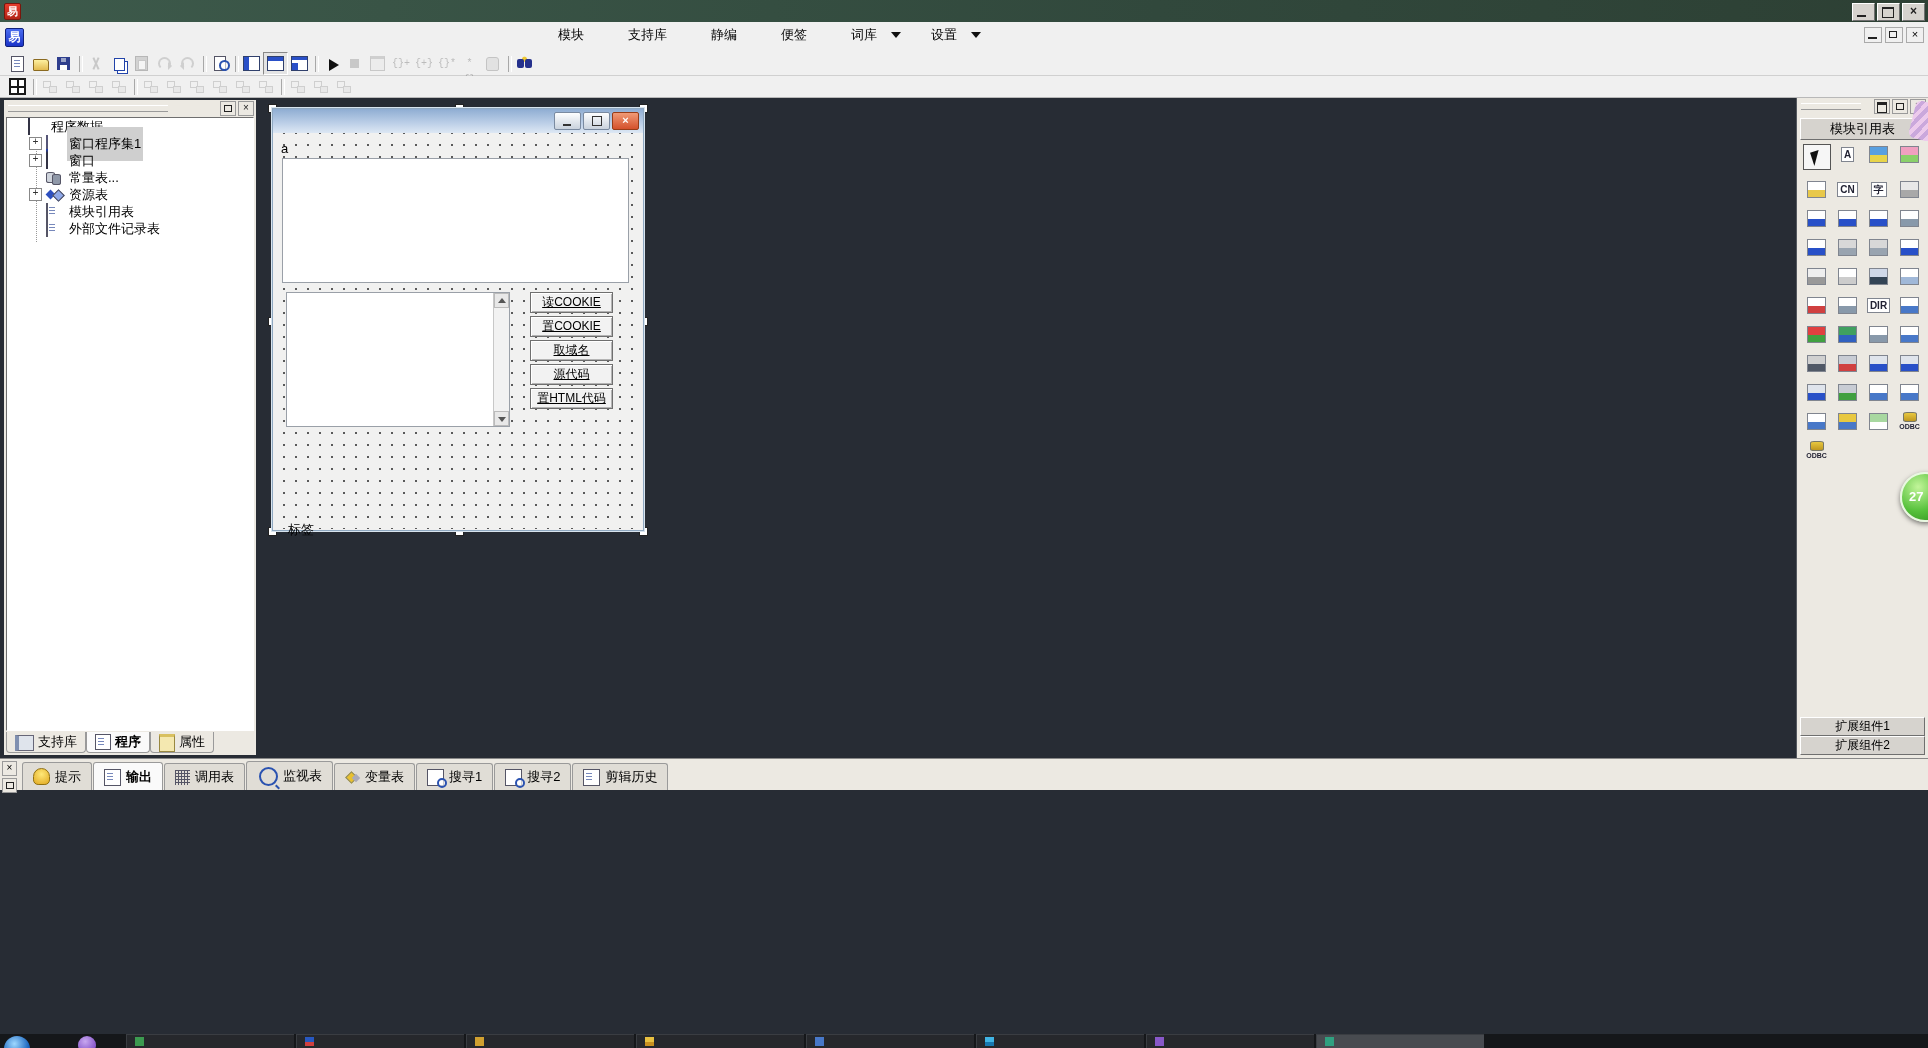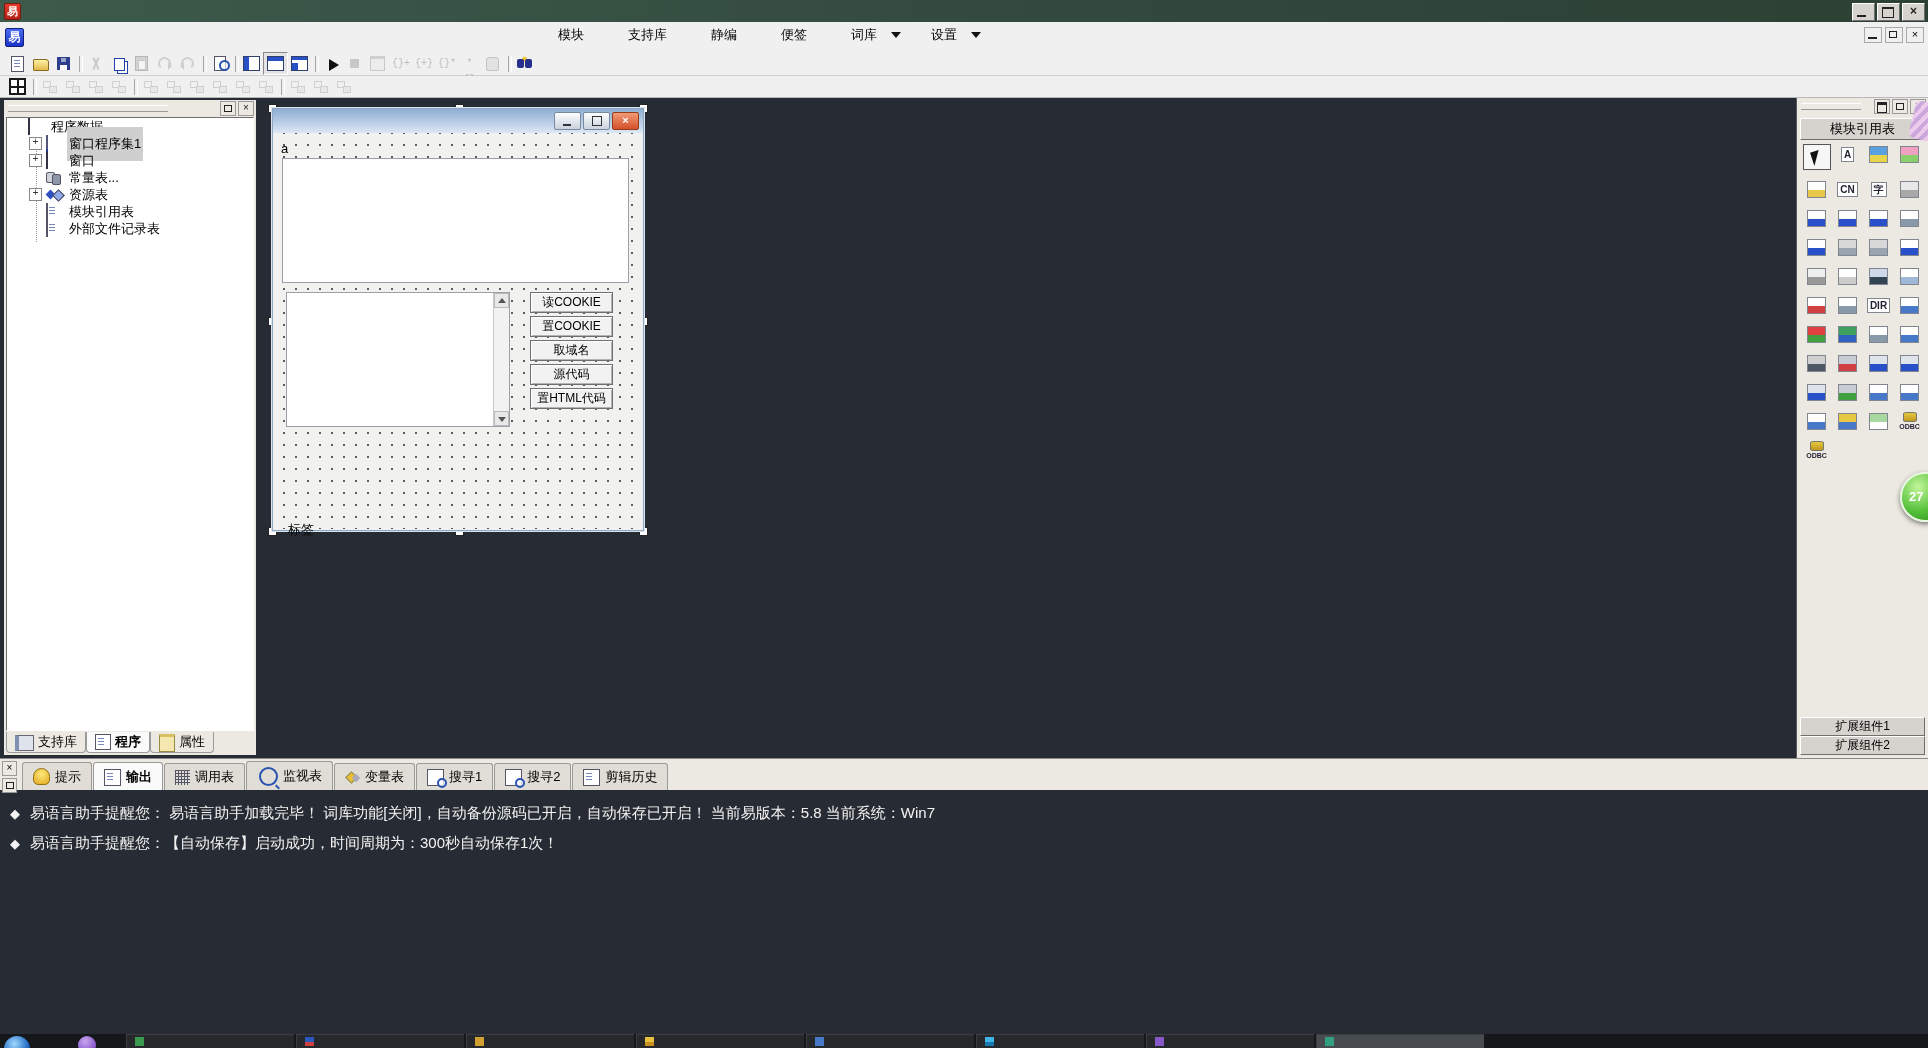--- a/index.html
+++ b/index.html
@@ -154,21 +154,21 @@
   #boxA{position:absolute;left:8px;top:25px;width:345px;height:123px;background:#fff;border:1px solid #9aa0a8;}
   #boxB{position:absolute;left:12px;top:159px;width:222px;height:133px;background:#fff;border:1px solid #9aa0a8;}
   #boxB .vscroll{position:absolute;right:0;top:0;bottom:0;width:15px;background:#f2f2f2;border-left:1px solid #c8c8c8;}
   .sarr{position:absolute;left:0;width:15px;height:15px;background:#e8e8e8;border:1px solid #bbb;box-sizing:border-box;}
   .sarr.up{top:0;}
   .sarr.down{bottom:0;}
   .sarr::before{content:"";position:absolute;left:3px;width:0;height:0;border-left:4px solid transparent;border-right:4px solid transparent;}
   .sarr.up::before{top:4px;border-bottom:5px solid #555;}
   .sarr.down::before{top:5px;border-top:5px solid #555;}
   #sidebtns{position:absolute;left:256px;top:159px;display:flex;flex-direction:column;gap:3px;}
-  .fbtn{font-family:inherit;background:#f2f2f2;border:1px solid #6f6f6f;box-shadow:inset 1px 1px 0 #fff,inset -1px -1px 0 #b4b4b4;font-size:12px;padding:0;}
+  .fbtn{font-family:inherit;background:#f2f2f2;border:1px solid #6f6f6f;box-shadow:inset 1px 1px 0 #fff,inset -1px -1px 0 #b4b4b4;font-size:12px;padding:0;text-decoration:underline;}
   #sidebtns .fbtn{width:83px;height:21px;}
   #navbtns{position:absolute;left:14px;top:335px;display:flex;gap:3px;}
   #navbtns .fbtn{width:45px;height:36px;font-size:13px;}
   #lbl-bottom{position:absolute;left:14px;top:388px;font-size:13px;}
 
   
   #output{left:0;top:758px;width:1928px;height:276px;background:#272c34;border-top:1px solid #888;}
   #otabrow{position:absolute;left:0;top:0;right:0;height:31px;background:#ece9e2;display:flex;align-items:flex-end;padding-left:22px;}
   #osidebtns{position:absolute;left:2px;top:2px;display:flex;flex-direction:column;gap:2px;}
   .osb{width:13px;height:13px;background:#ece9e2;border:1px solid #9a9a9a;font-size:10px;line-height:11px;text-align:center;position:relative;}
@@ -814,27 +814,20 @@
           <span>剪辑历史</span>
         </span>
 
     </div>
     <div id="osidebtns">
       <span class="osb"><span>×</span></span>
       <span class="osb">
           <span class="g-sq"></span>
         </span>
     </div>
-    <div id="omsgs">
-
-        <div class="omsg"><span class="bullet">◆</span><span>易语言助手提醒您： 易语言助手加载完毕！ 词库功能[关闭]，自动备份源码已开启，自动保存已开启！ 当前易版本：5.8  当前系统：Win7</span></div>
-
-        <div class="omsg"><span class="bullet">◆</span><span>易语言助手提醒您：【自动保存】启动成功，时间周期为：300秒自动保存1次！</span></div>
-
-    </div>
   </div>
 
   <div id="taskbar" class="abs">
     <span id="start-orb"></span>
     <span id="quick-icon"></span>
     <span style="display:flex;">
 
         <span class="tkbtn">
           <span class="tkic" style="background: linear-gradient(rgb(60, 154, 80) 0px, rgb(60, 154, 80) 55%, rgb(60, 154, 80) 55%, rgb(60, 154, 80) 100%);"></span>
         </span>

